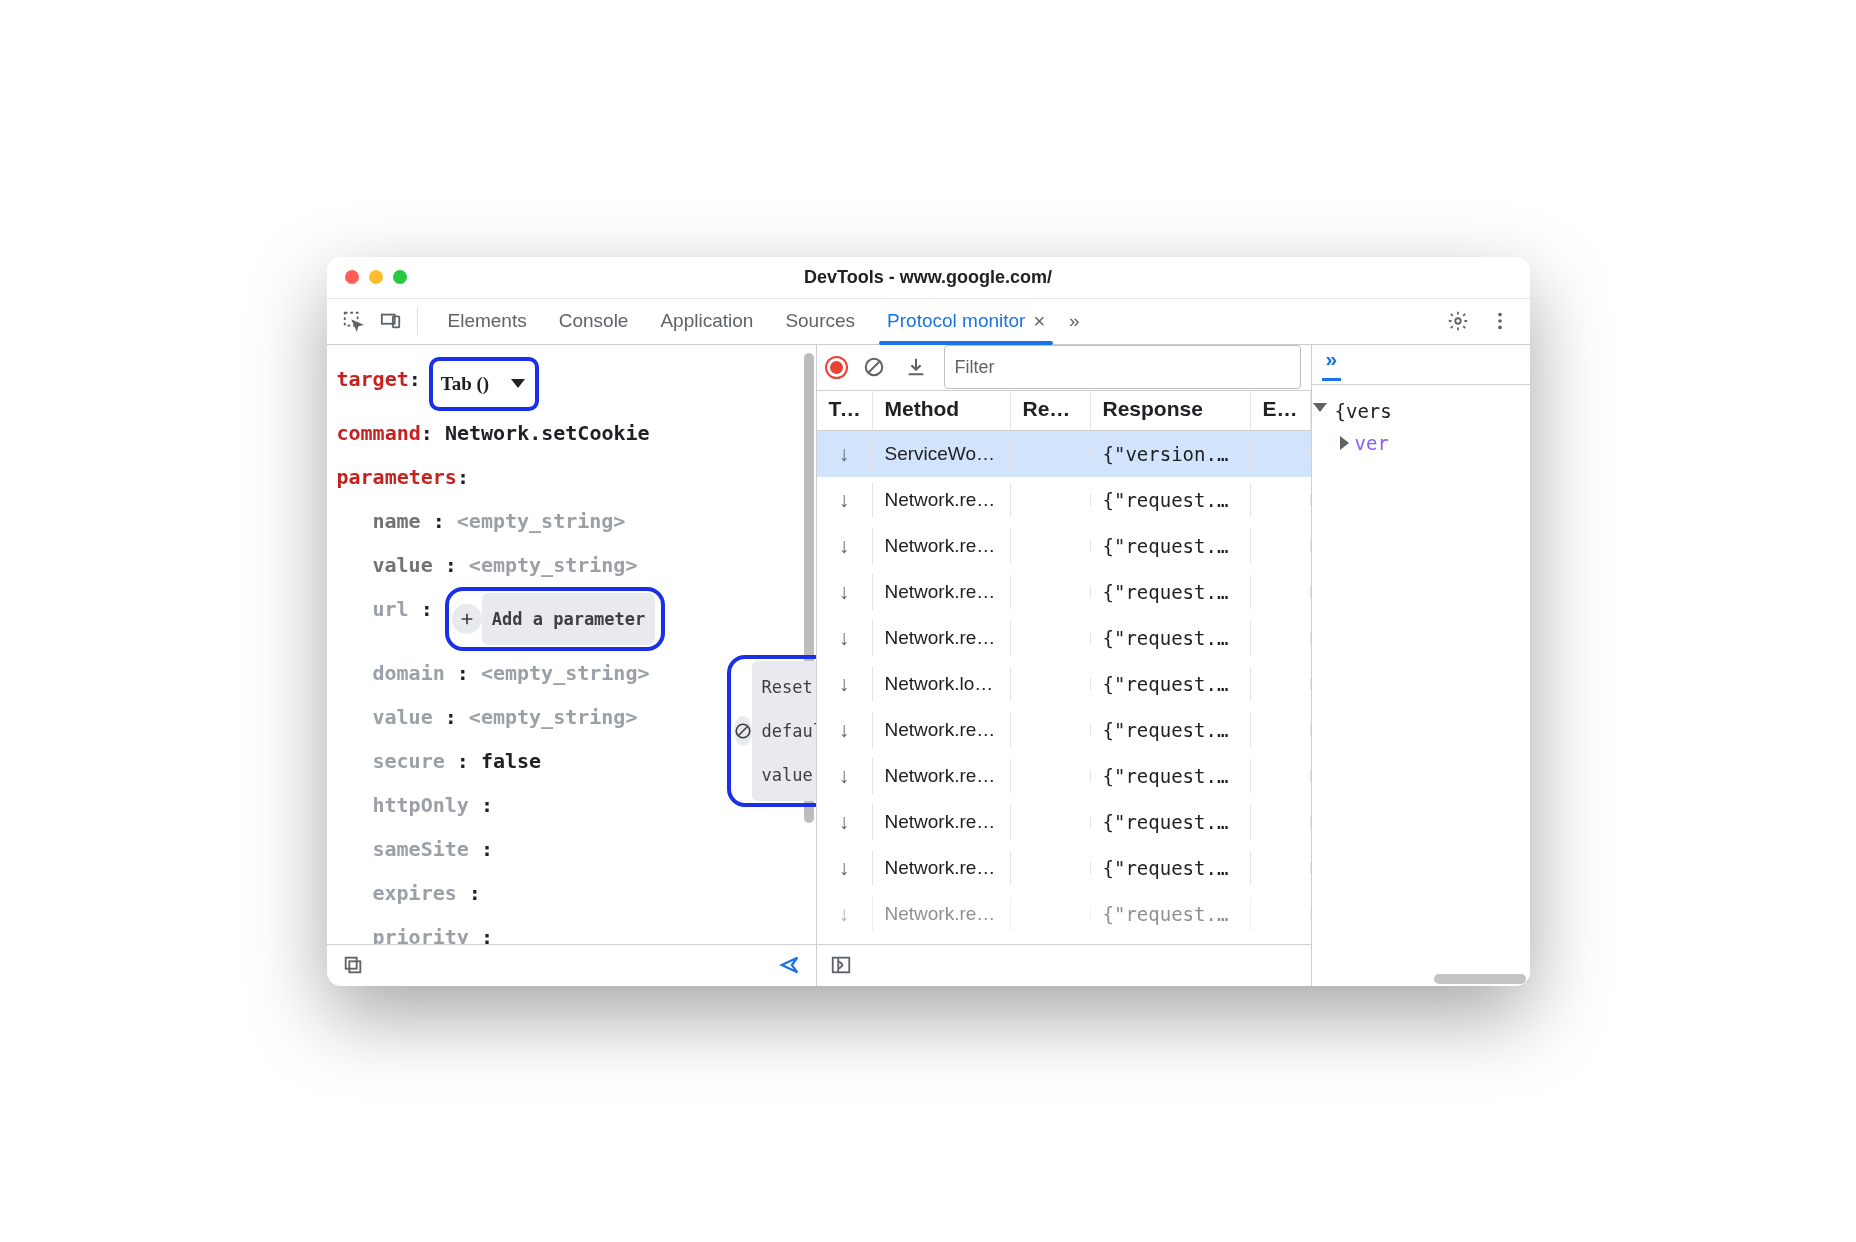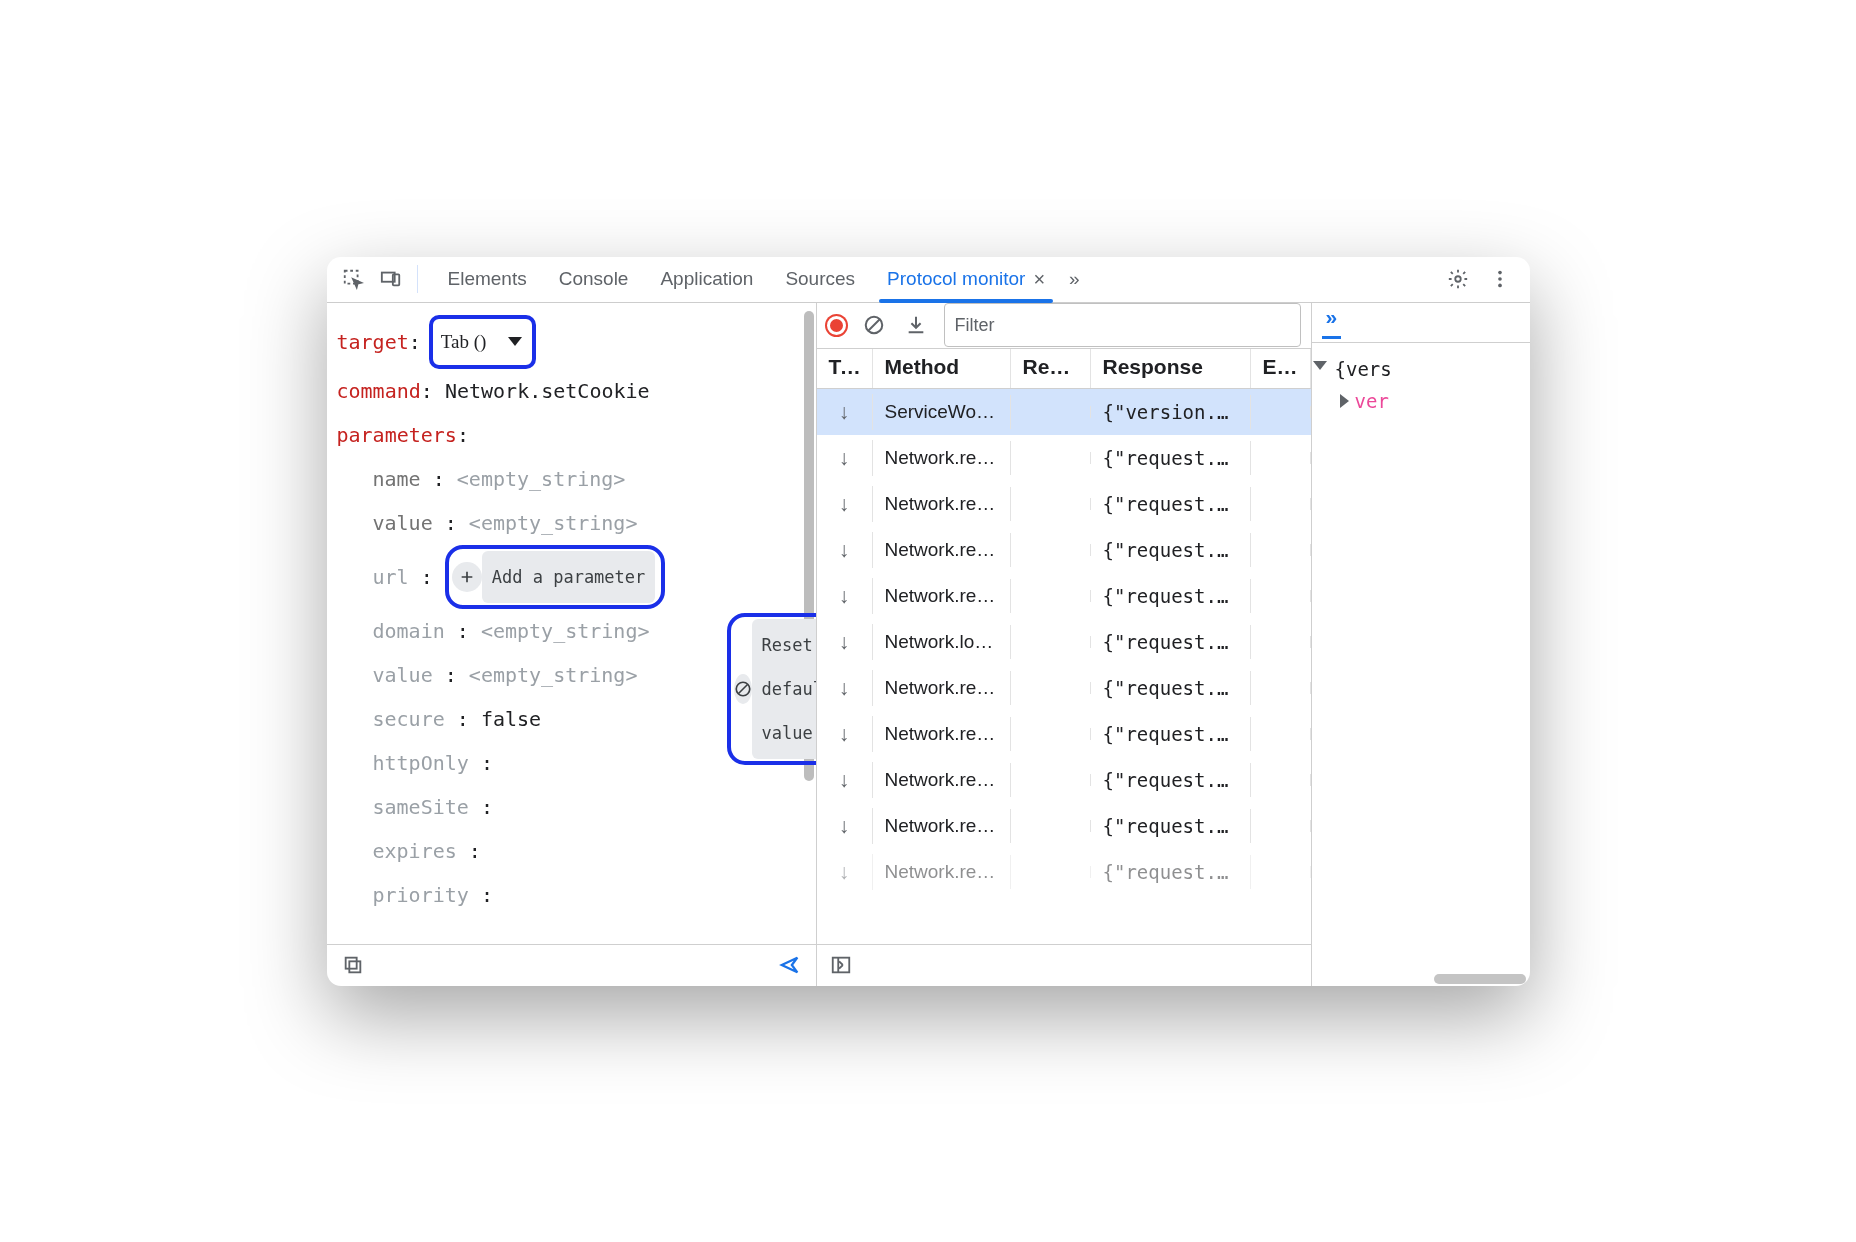--- a/index.html
+++ b/index.html
@@ -30,21 +30,21 @@
   .tab { padding:0 16px; display:flex; align-items:center; color:#5f6368; font-size:19px; cursor:default; position:relative; height:46px;}
   .tab.active { color:#1a73e8; }
   .tab.active::after{content:""; position:absolute; left:8px; right:8px; bottom:-1px; height:4px; background:#1a73e8; border-radius:3px;}
   .tab .close { margin-left:8px; font-size:20px; line-height:1; color:#5f6368;}
   .ts-right { margin-left:auto; display:flex; align-items:center; gap:14px; padding-right:12px;}
   
   .body { flex:1; display:flex; min-height:0; }
   .left { width:490px; display:flex; flex-direction:column; border-right:1px solid #cfcfcf; position:relative;}
   .right { flex:1; display:flex; min-width:0;}
   .editor { flex:1; overflow:hidden; padding:12px 4px 0 10px; font-family: Menlo, Monaco, Consolas, monospace; font-size:20px; line-height:44px; position:relative;}
-  .editor .row { display:flex; align-items:center; white-space:nowrap;}
+  .editor .row { display:flex; white-space:nowrap;font-weight:bold;}
   .kw-red { color:#c5221f; }
   .kw-blue { color:#737373; }
   .pale { color:#9aa0a6; }
   .boolv { color:#202124; }
   .indent1 { padding-left:36px;}
   .target-select { margin-left:8px; border:4px solid #1a2fe8; border-radius:10px; padding:1px 10px 1px 8px; display:inline-flex; align-items:center; gap:22px; }
   .target-select span{ font-family:-apple-system; font-size:19px;}
   .caret-down { width:0;height:0;border-left:7px solid transparent;border-right:7px solid transparent;border-top:9px solid #202124;}
   .chip { border:4px solid #1a2fe8; border-radius:18px; padding:2px 6px 2px 3px; display:inline-flex; align-items:center; position:relative;}
   .chip-label { background:#e8eaed; color:#3c4043; font-size:17px; padding:4px 10px; border-radius:6px;}
@@ -66,30 +66,38 @@
   .arrowcell{ width:56px; text-align:center; color:#5f6368;}
   .rrow .c-method{ font-size:19px;} .rrow .c-resp, .rrow .c-el, .rrow .c-req { font-family: Menlo, Monaco, monospace; font-size:19px;}
   .list-body { flex:1; overflow:hidden;}
   .list-footer { height:42px; border-top:1px solid #cfcfcf; display:flex; align-items:center; padding:0 10px;}
   .side-pane { flex:1; display:flex; flex-direction:column; min-width:0;}
   .side-tabs { height:40px; border-bottom:1px solid #cfcfcf; display:flex; align-items:center; padding:0 10px; gap:10px; }
   .side-tabs .chev { font-weight:700; color:#1a73e8; border-bottom:3px solid #1a73e8; padding:0 4px 7px 4px; display:inline-block;}
   .tree { padding:10px 4px 0 8px; font-family: Menlo, Monaco, monospace; font-size:19px; line-height:32px; color:#202124;}
   .tree .tri { display:inline-block; width:0;height:0;border-top:7px solid transparent;border-bottom:7px solid transparent;border-left:9px solid #5f6368; margin-right:6px; transform:rotate(90deg); transform-origin:4px 3px;}
   .tree .tri.collapsed{transform:none;}
-  .purple{color:#ec4899;}
+  .purple{color:#8b5cf6;}
   .hscroll { height:14px; background:transparent; position:relative; margin-top:auto;}
   .hscroll .thumb{ position:absolute; right:4px; bottom:2px; height:10px; width:92px; background:#c4c4c4; border-radius:6px;}
 </style>
 </head>
 <body>
 
 <div class="page">
   <div class="window">
 
+    <div class="titlebar">
+      <div class="traffic">
+        <div class="dot red"></div>
+        <div class="dot yellow"></div>
+        <div class="dot green"></div>
+      </div>
+      <div class="title">DevTools - www.google.com/</div>
+    </div>
 
     <div class="tabstrip">
       <div class="ts-left">
         <div class="iconbtn">
           <svg viewBox="0 0 24 24" fill="none" stroke="#5f6368" stroke-width="2" stroke-dasharray="3 3">
               <rect x="3" y="3" width="14" height="14"></rect>
               <path stroke-dasharray="0" d="M12 12 L21 16 L17 17 L16 21 Z" fill="#5f6368"></path>
             </svg>
         </div>
         <div class="iconbtn">

